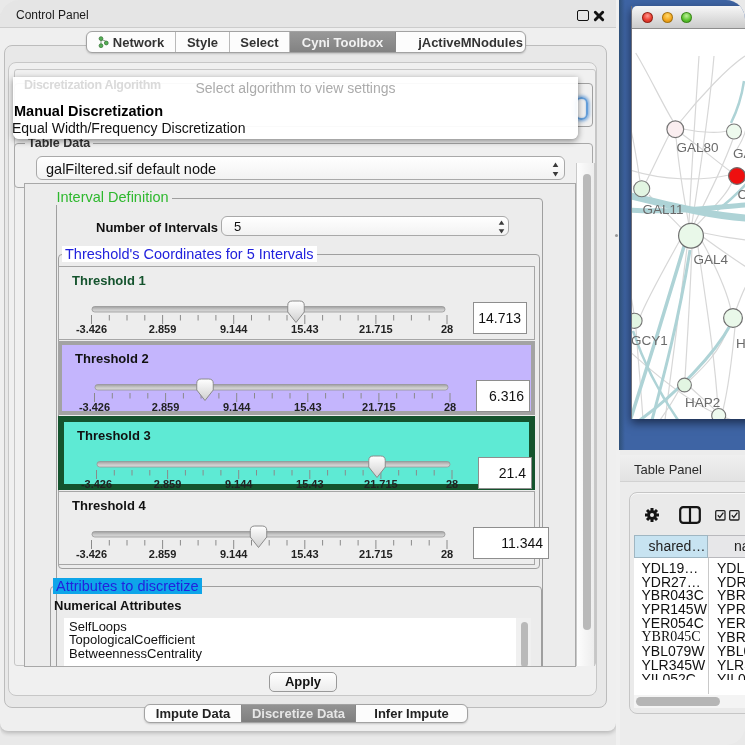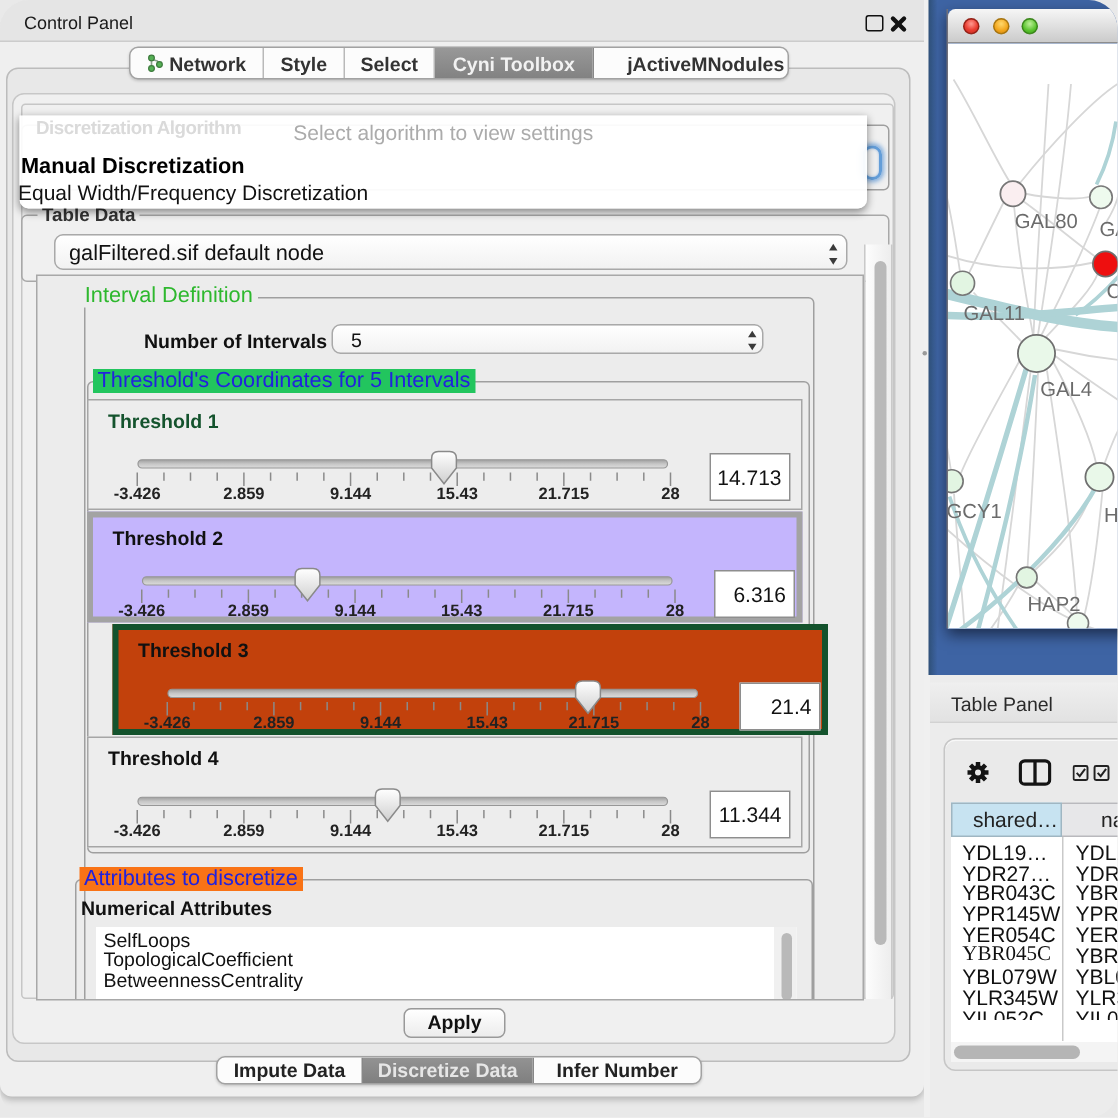--- a/index.html
+++ b/index.html
@@ -70,21 +70,21 @@
     <div class="abs" style="left:71px;top:36px;font-size:13px;font-weight:bold;color:#111;">Number of Intervals</div>
     <div class="abs" style="left:196px;top:32px;width:288px;height:20px;background:linear-gradient(#ffffff,#f2f2f2);border:1px solid #a9a9a9;border-radius:6px;">
       <div class="abs" style="left:12px;top:2px;font-size:13px;color:#111;">5</div>
       <svg class="abs" style="left:276px;top:3px" width="7" height="14" viewBox="0 0 7 14">
             <path d="M3.5 0.5 L6.3 4.8 L0.7 4.8 Z" fill="#3a3a3a"></path>
             <path d="M3.5 13.5 L6.3 9.2 L0.7 9.2 Z" fill="#3a3a3a"></path>
           </svg>
     </div>
 
     <div class="abs" style="left:33px;top:70px;width:482px;height:315px;border:1px solid #9f9f9f;border-radius:4px;"></div>
-    <div class="abs" style="left:37px;top:62px;background:#22c55e;padding:0 3px;font-size:14.5px;color:#2222dd;">Threshold's Coordinates for 5 Intervals</div>
+    <div class="abs" style="left:37px;top:62px;background:#ffffff;padding:0 3px;font-size:14.5px;color:#2222dd;">Threshold's Coordinates for 5 Intervals</div>
 
     <div class="abs" style="left:33px;top:82px;width:477px;height:74px;background:#ededed;border:1px solid #a6a6a6;">
       <div class="abs" style="left:13px;top:6px;font-size:13px;font-weight:bold;color:#14532d;">Threshold 1</div>
       <svg class="abs" style="left:13px;top:32px" width="400" height="40" viewBox="0 0 400 40">
         <defs>
               <linearGradient id="tg82" x1="0" y1="0" x2="0" y2="1">
                 <stop offset="0" stop-color="#9e9e9e"></stop>
                 <stop offset="0.5" stop-color="#c6c6c6"></stop>
                 <stop offset="1" stop-color="#dcdcdc"></stop>
               </linearGradient>
@@ -168,21 +168,21 @@
         <text x="19.5" y="33.5" text-anchor="middle" font-size="11" font-weight="bold" fill="#222" font-family="Liberation Sans">-3.426</text>
             <text x="90.6" y="33.5" text-anchor="middle" font-size="11" font-weight="bold" fill="#222" font-family="Liberation Sans">2.859</text>
             <text x="161.7" y="33.5" text-anchor="middle" font-size="11" font-weight="bold" fill="#222" font-family="Liberation Sans">9.144</text>
             <text x="232.8" y="33.5" text-anchor="middle" font-size="11" font-weight="bold" fill="#222" font-family="Liberation Sans">15.43</text>
             <text x="303.9" y="33.5" text-anchor="middle" font-size="11" font-weight="bold" fill="#222" font-family="Liberation Sans">21.715</text>
             <text x="375.0" y="33.5" text-anchor="middle" font-size="11" font-weight="bold" fill="#222" font-family="Liberation Sans">28</text>
         <path d="M121.75,6.5 q0,-4.5 4.5,-4.5 h7.5 q4.5,0 4.5,4.5 v6.5 L130.0,23.5 L121.75,13 Z" fill="url(#th157)" stroke="#8a8a8a" stroke-width="1"></path>
       </svg>
       <div class="abs" style="left:414px;top:35px;width:54px;height:32px;background:#fff;border:1px solid #8e8e8e;font-size:14px;color:#111;text-align:right;line-height:30px;padding-right:5px;">6.316</div>
     </div>
-    <div class="abs" style="left:50px;top:232px;width:477px;height:74px;background:#c2410c;border:4px solid #14532d;">
+    <div class="abs" style="left:33px;top:232px;width:477px;height:74px;background:#5eead4;border:6px solid #14532d;">
       <div class="abs" style="left:13px;top:6px;font-size:13px;font-weight:bold;color:#111;">Threshold 3</div>
       <svg class="abs" style="left:13px;top:32px" width="400" height="40" viewBox="0 0 400 40">
         <defs>
               <linearGradient id="tg232" x1="0" y1="0" x2="0" y2="1">
                 <stop offset="0" stop-color="#9e9e9e"></stop>
                 <stop offset="0.5" stop-color="#c6c6c6"></stop>
                 <stop offset="1" stop-color="#dcdcdc"></stop>
               </linearGradient>
         <linearGradient id="th232" x1="0" y1="0" x2="0" y2="1">
                 <stop offset="0" stop-color="#ffffff"></stop>
@@ -262,42 +262,42 @@
               <line x1="375.0" y1="16" x2="375.0" y2="25"></line>
             </g>
         <text x="19.5" y="33.5" text-anchor="middle" font-size="11" font-weight="bold" fill="#222" font-family="Liberation Sans">-3.426</text>
             <text x="90.6" y="33.5" text-anchor="middle" font-size="11" font-weight="bold" fill="#222" font-family="Liberation Sans">2.859</text>
             <text x="161.7" y="33.5" text-anchor="middle" font-size="11" font-weight="bold" fill="#222" font-family="Liberation Sans">9.144</text>
             <text x="232.8" y="33.5" text-anchor="middle" font-size="11" font-weight="bold" fill="#222" font-family="Liberation Sans">15.43</text>
             <text x="303.9" y="33.5" text-anchor="middle" font-size="11" font-weight="bold" fill="#222" font-family="Liberation Sans">21.715</text>
             <text x="375.0" y="33.5" text-anchor="middle" font-size="11" font-weight="bold" fill="#222" font-family="Liberation Sans">28</text>
         <path d="M178.25,6.5 q0,-4.5 4.5,-4.5 h7.5 q4.5,0 4.5,4.5 v6.5 L186.5,23.5 L178.25,13 Z" fill="url(#th307)" stroke="#8a8a8a" stroke-width="1"></path>
       </svg>
-      <div class="abs" style="left:414px;top:35px;width:54px;height:32px;background:#fff;border:1px solid #8e8e8e;font-size:14px;color:#111;text-align:right;line-height:30px;padding-right:5px;">11.344</div>
+      <div class="abs" style="left:414px;top:35px;width:76px;height:32px;background:#fff;border:1px solid #8e8e8e;font-size:14px;color:#111;text-align:right;line-height:30px;padding-right:5px;">11.344</div>
     </div>
 
     <div class="abs" style="left:25px;top:402px;width:492px;height:110px;border:1px solid #9f9f9f;border-radius:4px;"></div>
-    <div class="abs" style="left:28px;top:393.5px;background:#f97316;padding:0 3px;font-size:14.5px;color:#2222dd;">Attributes to discretize</div>
+    <div class="abs" style="left:28px;top:393.5px;background:#0ea5e9;padding:0 3px;font-size:14.5px;color:#2222dd;">Attributes to discretize</div>
     <div class="abs" style="left:29px;top:414px;font-size:13px;font-weight:bold;color:#111;">Numerical Attributes</div>
     <div class="abs" style="left:39px;top:434px;width:467px;height:50px;background:#ffffff;">
       <div style="padding:2px 0 0 5px;font-size:13px;line-height:13.4px;color:#111;">SelfLoops<br>TopologicalCoefficient<br>BetweennessCentrality</div>
       <div class="abs" style="left:452px;top:0;width:15px;height:50px;background:#f0f0f0;"></div>
       <div class="abs" style="left:456.5px;top:4px;width:7.5px;height:45px;background:#b9b9b9;border-radius:4px;"></div>
     </div>
   </div>
 
   <div class="abs" style="left:576px;top:163px;width:19px;height:503px;background:linear-gradient(90deg,#fdfdfd,#ededed);border-left:1px solid #c9c9c9;border-right:1px solid #c9c9c9;"></div>
   <div class="abs" style="left:583px;top:174px;width:8px;height:456px;background:#b9b9b9;border-radius:4px;"></div>
 
   <div class="abs" style="left:269px;top:672px;width:68px;height:20px;background:linear-gradient(#ffffff,#ececec);border:1px solid #999;border-radius:5px;text-align:center;font-size:13px;font-weight:600;color:#111;line-height:18px;">Apply</div>
 
   <div class="abs" style="left:144px;top:704px;height:19px;display:flex;border:1px solid #a2a2a2;border-radius:6px;overflow:hidden;background:#fcfcfc;box-shadow:0 1px 2px rgba(0,0,0,.18)">
     <div style="width:97px;display:flex;align-items:center;justify-content:center;border-right:1px solid #888;font-size:13px;font-weight:600;color:#222;">Impute Data</div>
     <div style="width:114px;display:flex;align-items:center;justify-content:center;border-right:1px solid #888;font-size:13px;font-weight:600;color:#e6e6e6;background:linear-gradient(#939393,#7f7f7f);">Discretize Data</div>
-    <div style="width:111px;display:flex;align-items:center;justify-content:center;font-size:13px;font-weight:600;color:#222;">Infer Number</div>
+    <div style="width:111px;display:flex;align-items:center;justify-content:center;font-size:13px;font-weight:600;color:#222;">Infer Impute</div>
   </div>
 </div>
 
 <div class="abs" style="left:616px;top:0;width:4px;height:745px;background:#f0f0f0;"></div>
 <div class="abs" style="left:614.5px;top:234px;width:3px;height:3px;border-radius:50%;background:#9a9a9a;"></div>
 
 <div class="abs" style="left:619px;top:0;width:126px;height:450px;background:linear-gradient(90deg,#2f5078 0px,#3e64a4 6px,#3e64a4);"></div>
 
 <div class="abs" style="left:631px;top:6px;width:124px;height:413px;box-shadow:0 4px 9px rgba(0,0,10,.55);border-left:1px solid #70707a;">
   <div class="abs" style="left:0;top:0;width:114px;height:23px;background:linear-gradient(#f6f6f6,#cbcbcb);border-bottom:1px solid #8d8d8d;border-radius:5px 0 0 0;">

